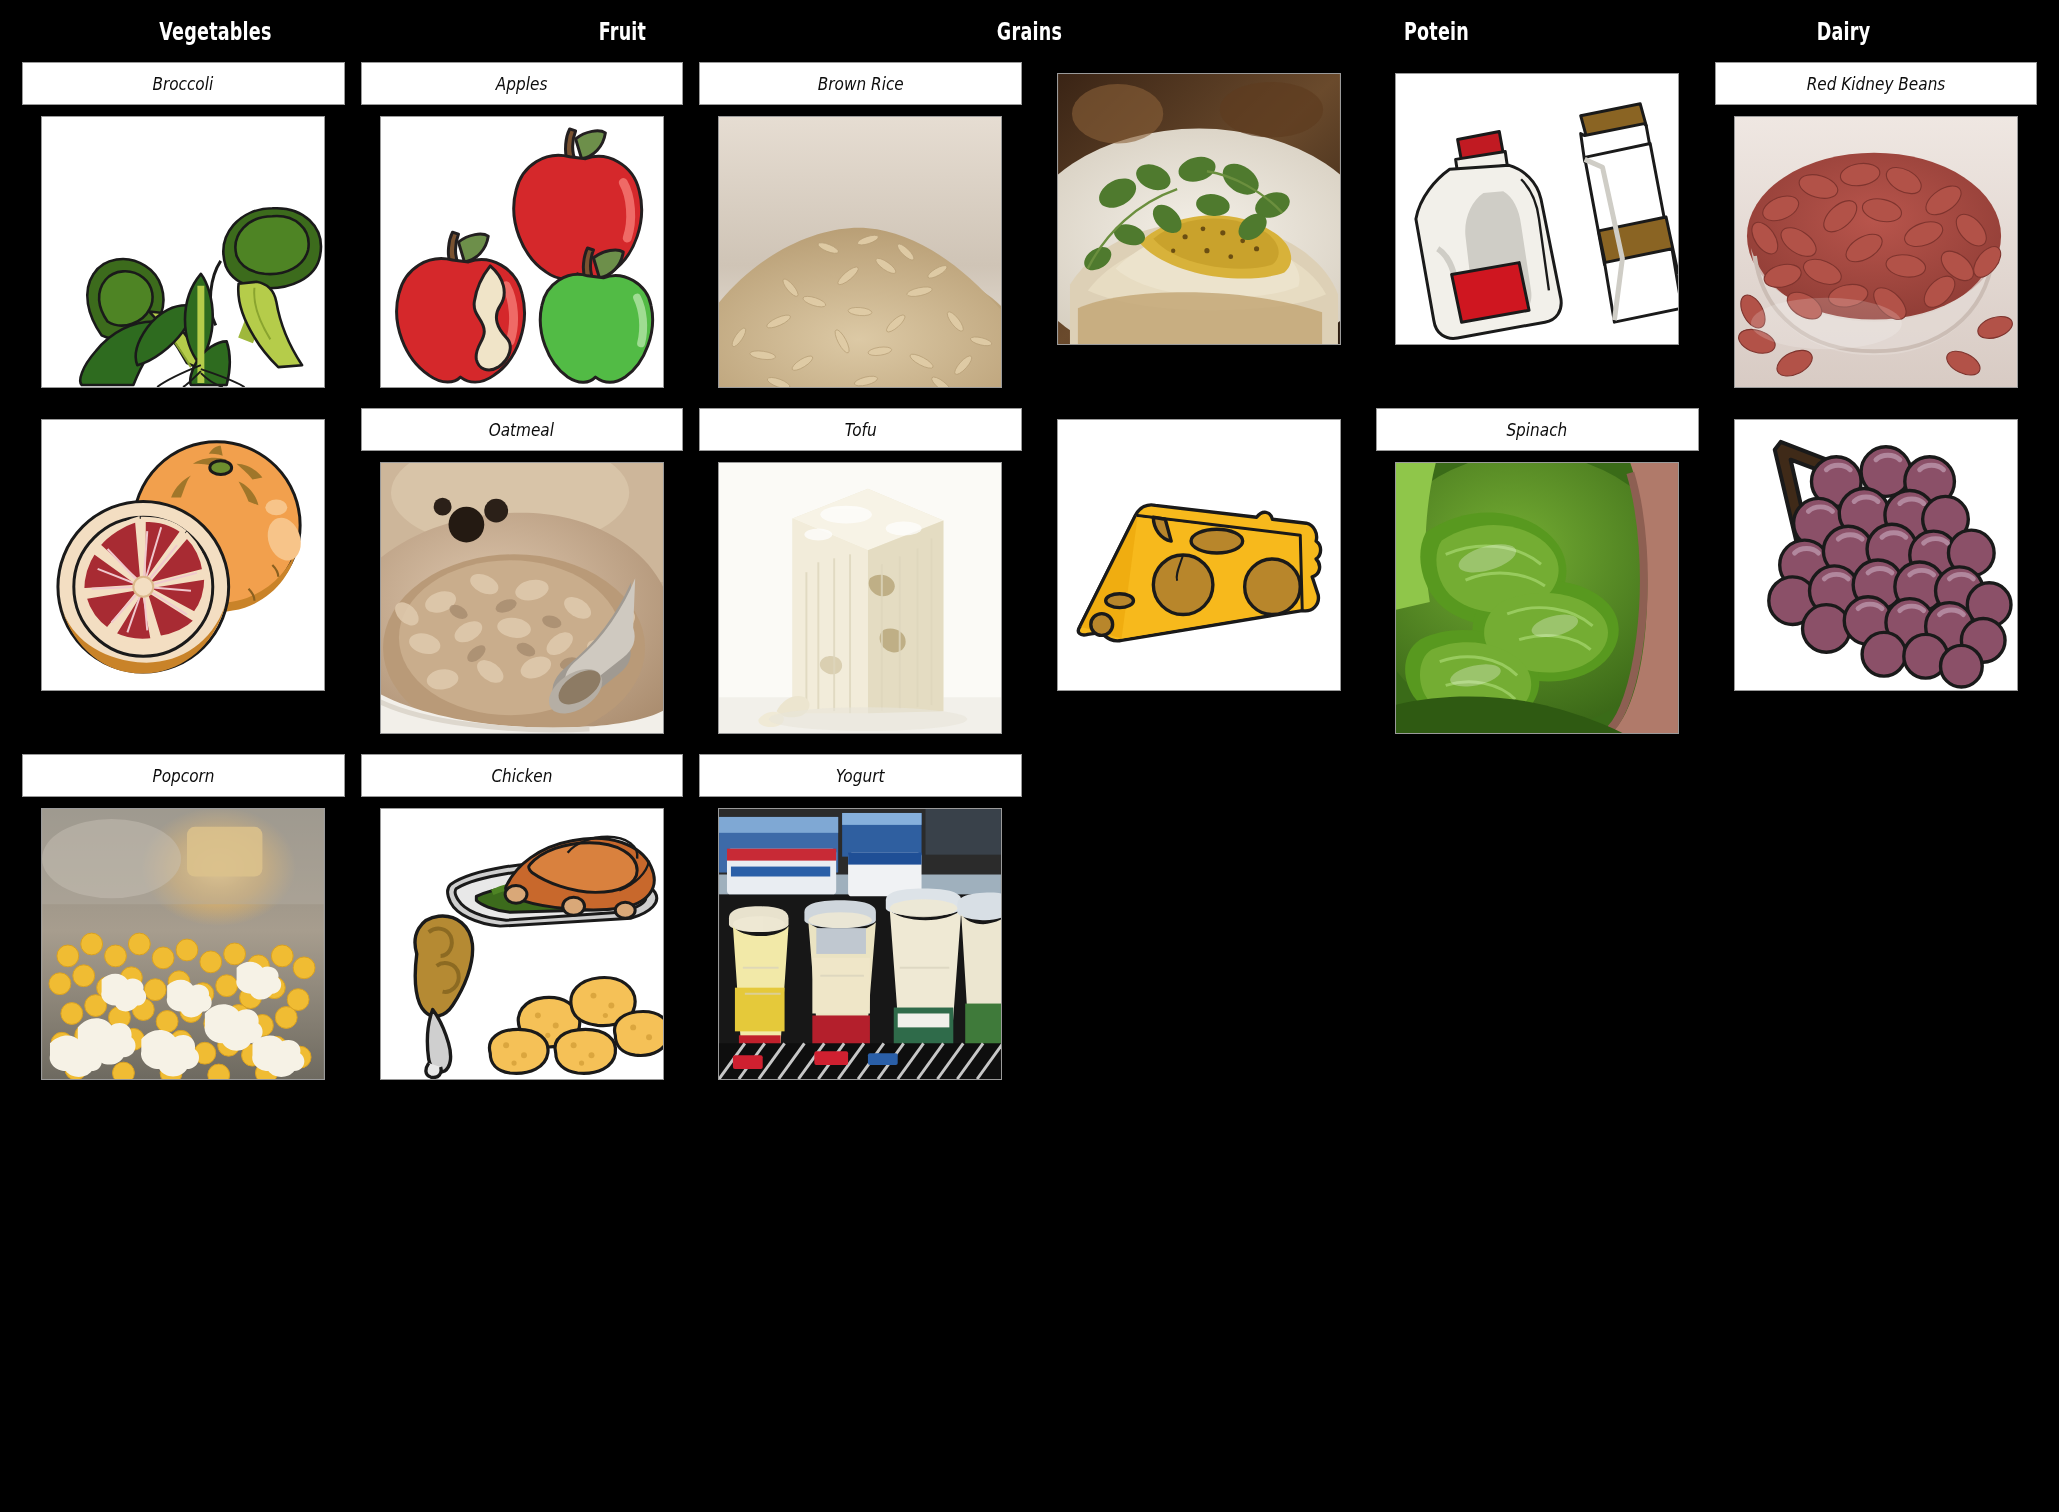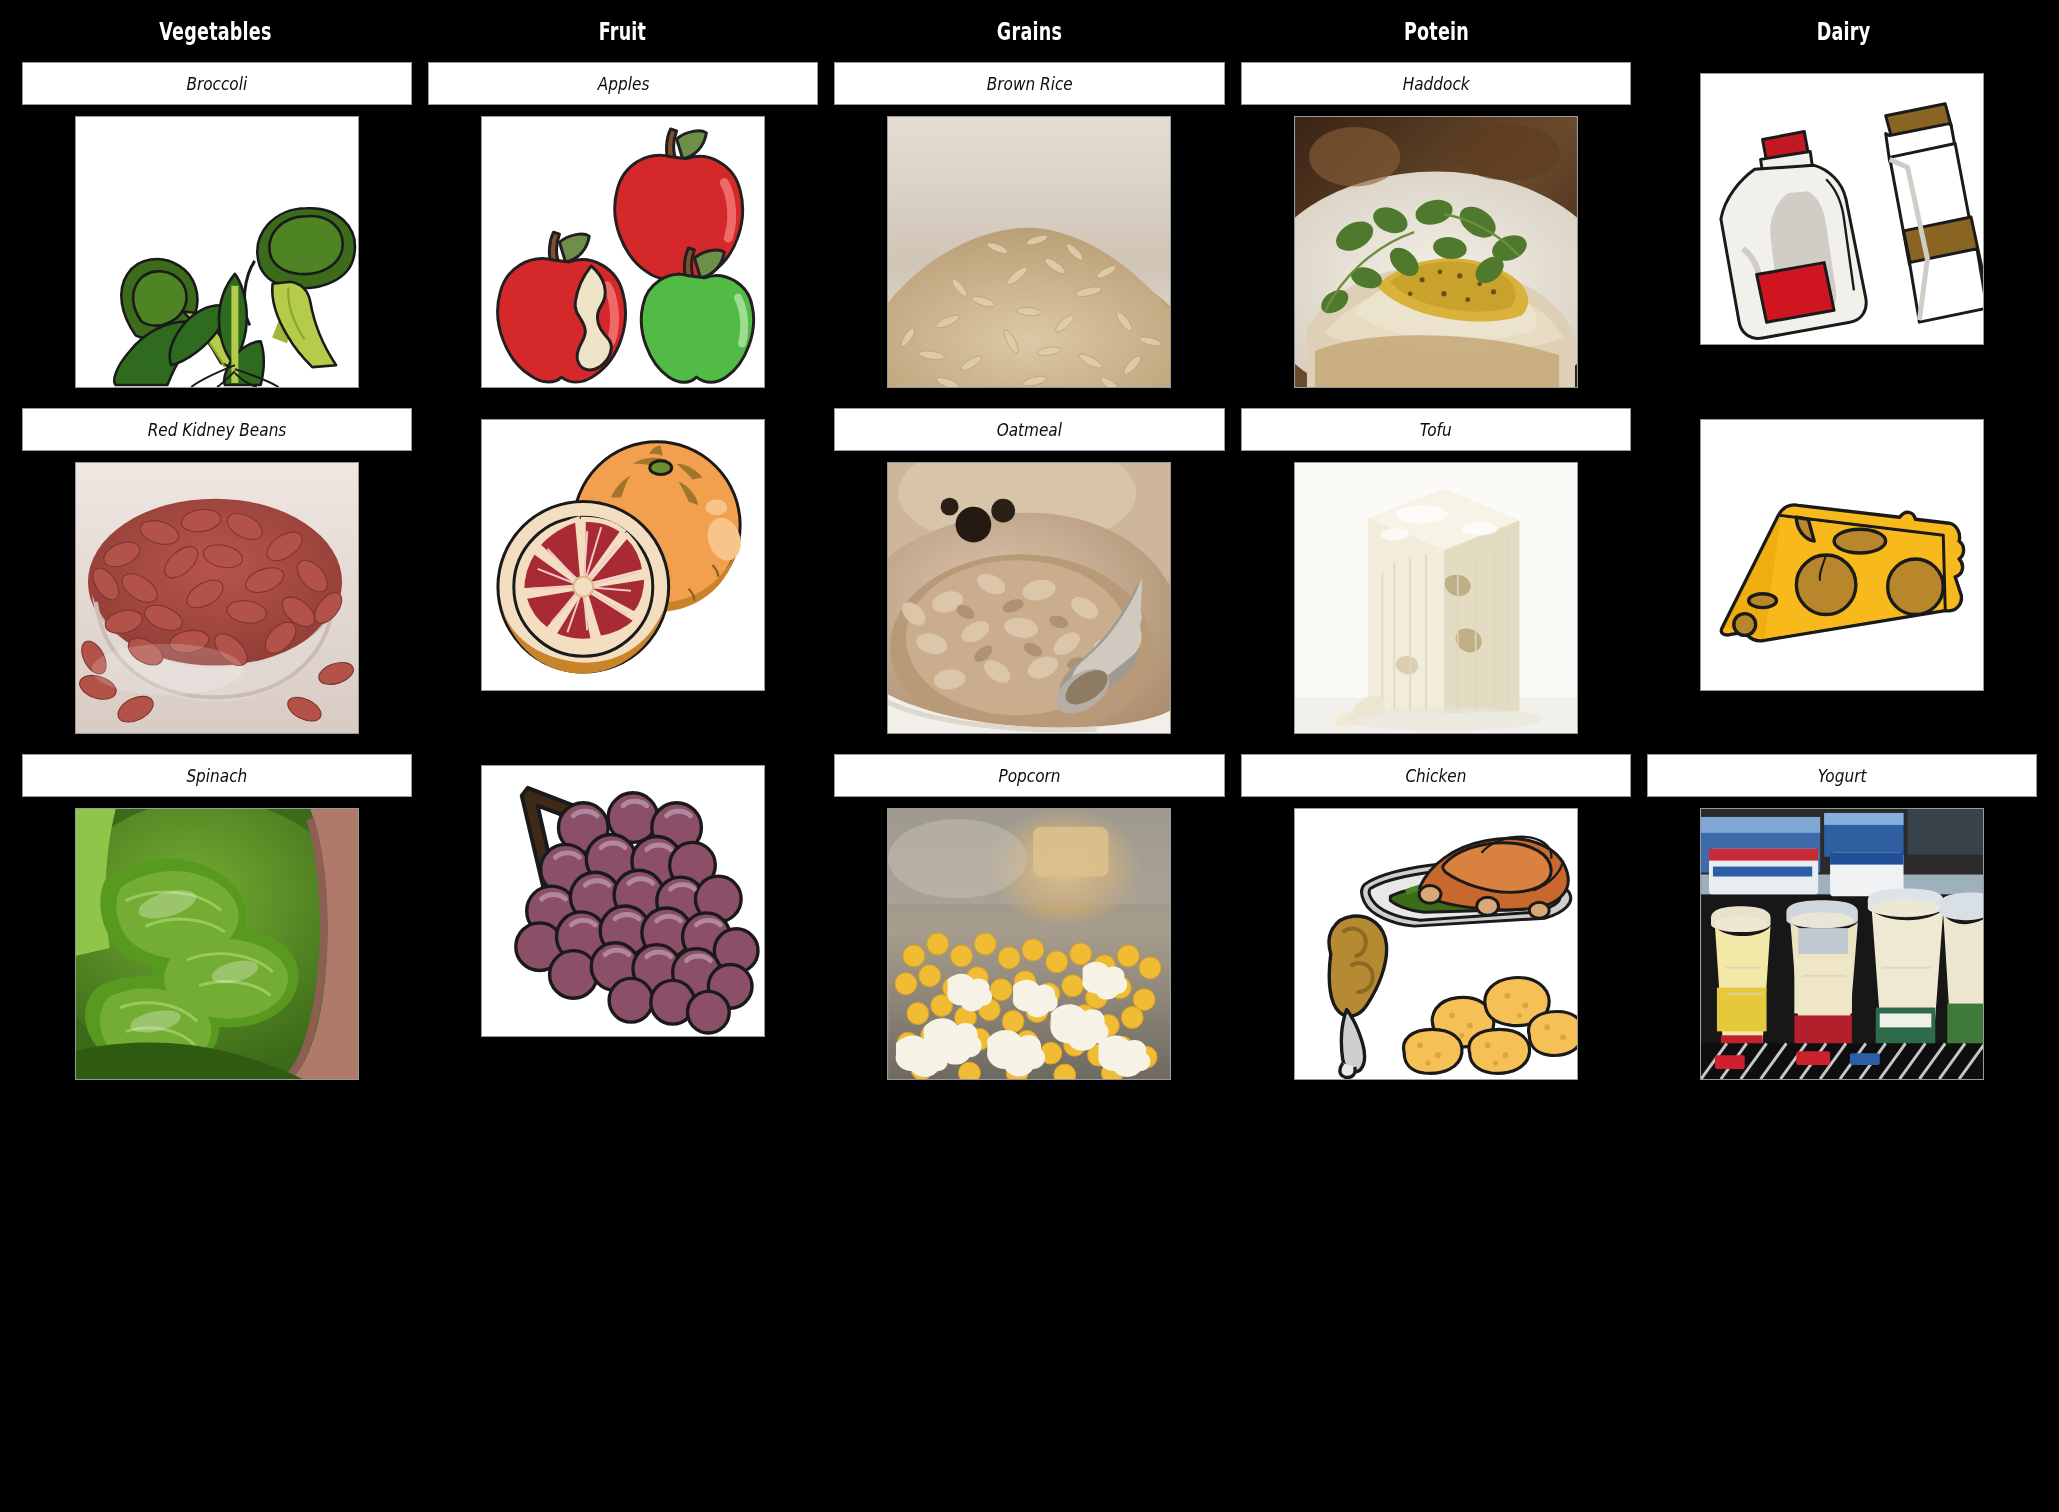--- a/index.html
+++ b/index.html
@@ -26,21 +26,21 @@
     font-weight:bold;
     font-size:25px;
     letter-spacing:.3px;
     text-align:center;
     transform:scaleX(.78);
     transform-origin:center;
     white-space:nowrap;
   }
   .grid{
     display:grid;
-    grid-template-columns:repeat(5,1fr);
+    grid-template-columns:repeat(6,1fr);
     grid-template-rows:repeat(3,330px);
     column-gap:25px;
     row-gap:27px;
     padding:0 22px;
     gap:16px;
   }
   .cell{display:flex;flex-direction:column;align-items:center;}
   .caption{
     width:100%;height:43px;background:#fff;border:1px solid #9a9a9a;
     box-sizing:border-box;display:flex;align-items:center;justify-content:center;
@@ -187,23 +187,20 @@
               <ellipse cx="60" cy="268" rx="12" ry="4" transform="rotate(20 60 268)"></ellipse>
               <ellipse cx="148" cy="266" rx="12" ry="4" transform="rotate(-14 148 266)"></ellipse>
               <ellipse cx="224" cy="270" rx="12" ry="4" transform="rotate(38 224 270)"></ellipse>
             </g>
           </g>
         </svg>
       </div>
     </div>
 
     <div class="cell" data-col="3">
-      <div class="caption">
-        <span>Haddock</span>
-      </div>
       <div class="frame">
         <svg viewBox="0 0 284 272">
           <defs>
             <linearGradient id="fishBg" x1="0" y1="0" x2="1" y2="1">
               <stop offset="0%" stop-color="#3a2415"></stop>
                 <stop offset="50%" stop-color="#6a4a2c"></stop>
                 <stop offset="100%" stop-color="#2c1c10"></stop>
             </linearGradient>
             <radialGradient id="plateG" cx="50%" cy="45%" r="70%">
               <stop offset="0%" stop-color="#f4f0e8"></stop>

